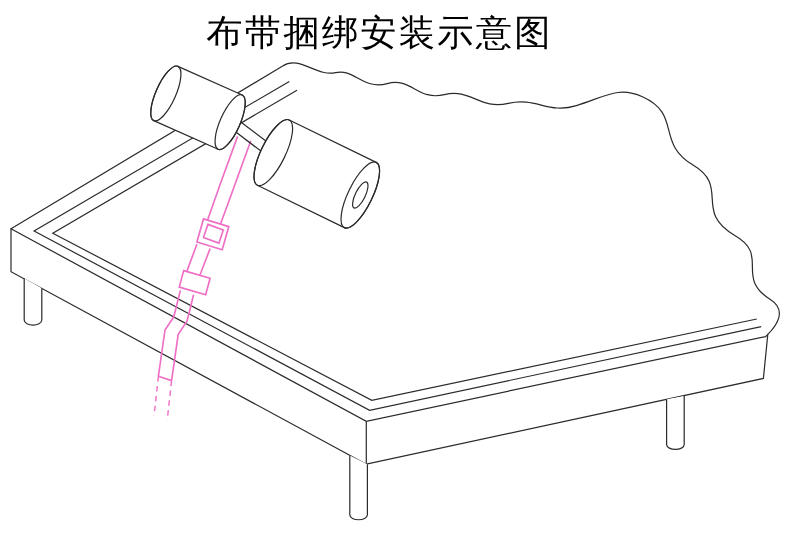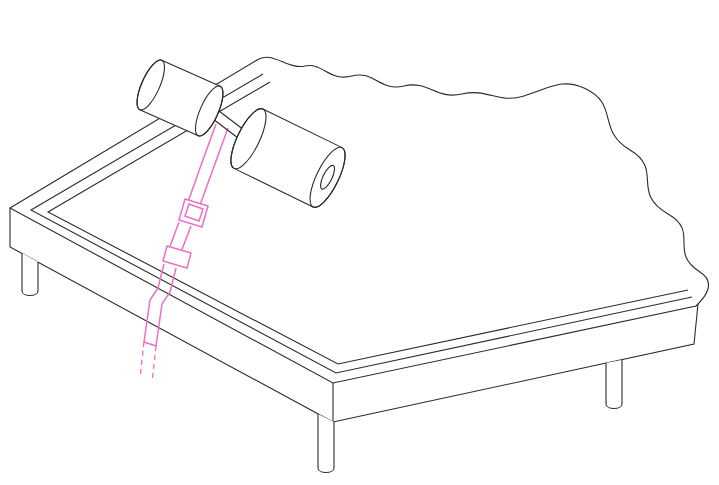--- a/index.html
+++ b/index.html
@@ -31,20 +31,21 @@
   .ln-fill{stroke:var(--line);stroke-width:1.1;fill:#ffffff;}
   .strap-ln{stroke:var(--strap);stroke-width:1.5;fill:none;}
   .strap-fill{stroke:var(--strap);stroke-width:1.5;fill:#ffffff;}
   .strap-dash{stroke:var(--strap);stroke-width:1.3;fill:none;stroke-dasharray:5 4;}
 </style>
 </head>
 <body>
 
 <div class="canvas">
 
+  <div class="title">布带捆绑安装示意图</div>
 
   <svg width="719" height="485" viewBox="0 0 719 485">
 
     <g>
       <path class="ln-fill" d="M 10 208 L 257 60
            C 272 50 288 70 305 66
            C 322 62 330 82 352 76
            C 374 70 380 92 404 86
            C 428 80 436 100 462 94
            C 488 88 498 104 524 96

